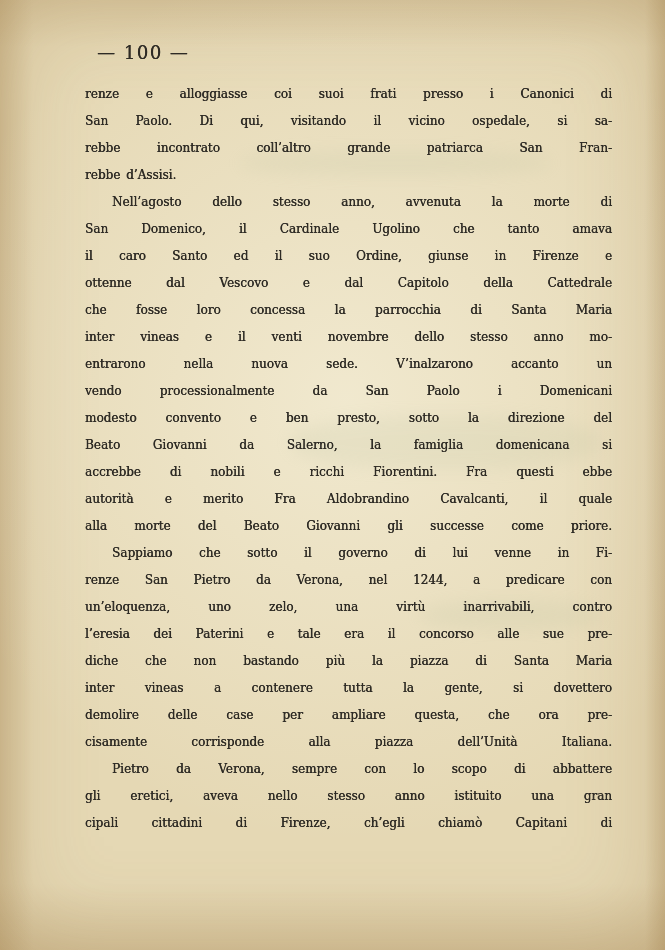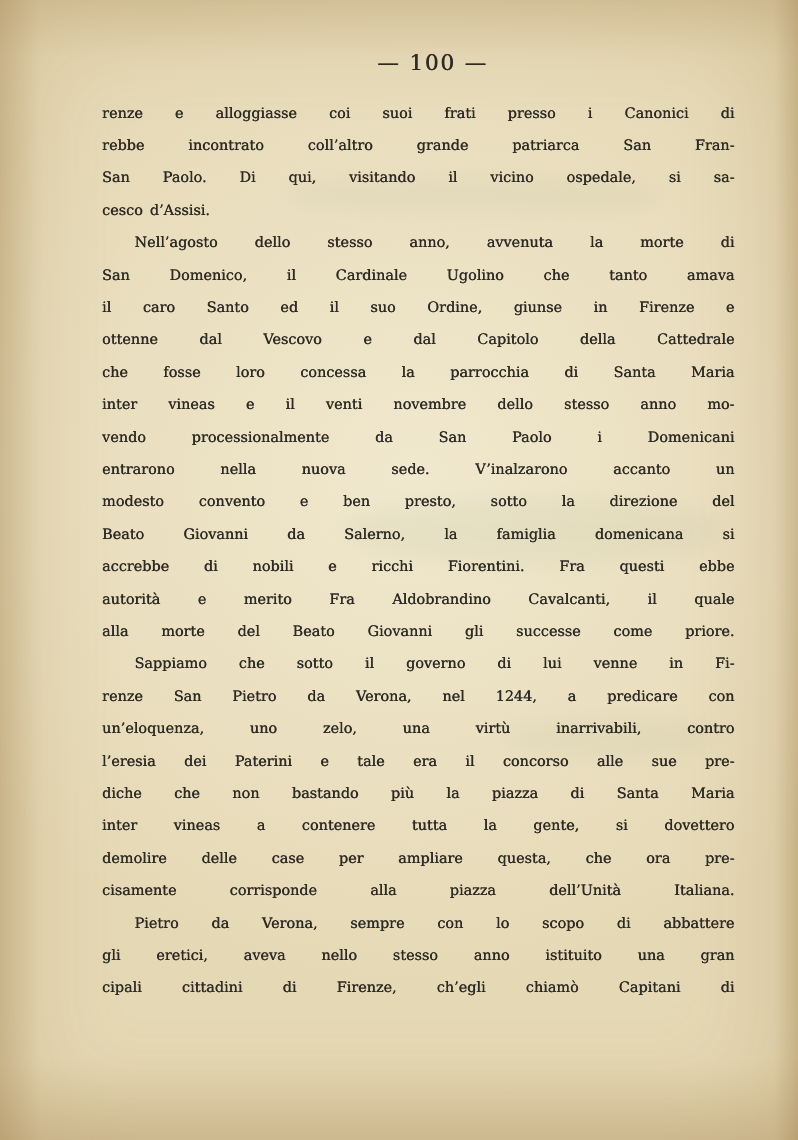--- a/index.html
+++ b/index.html
@@ -31,21 +31,20 @@
     opacity: 0.15;
     filter: blur(8px);
     border-radius: 45%;
     pointer-events: none;
   }
   .pagenum {
     position: absolute;
     top: 42px;
     left: 97px;
     width: 527px;
-    text-align: center;
     font-size: 18px;
     letter-spacing: 1.5px;
     text-shadow: 0.3px 0 0 currentColor;
   }
   .text-block {
     position: absolute;
     top: 81px;
     left: 85px;
     width: 527px;
     font-size: 12px;
@@ -70,31 +69,31 @@
 
 <div class="page">
   <div class="smudge" style="left:240px; top:150px; width:310px; height:26px;"></div>
   <div class="smudge" style="left:290px; top:415px; width:310px; height:55px;"></div>
   <div class="smudge" style="left:420px; top:600px; width:180px; height:30px;"></div>
 
   <div class="pagenum">— 100 —</div>
 
   <div class="text-block">
       <div class="line just"><span>renze e alloggiasse coi suoi frati presso i Canonici di</span></div>
+      <div class="line just"><span>San Paolo. Di qui, visitando il vicino ospedale, si sa-</span></div>
       <div class="line just"><span>rebbe incontrato coll’altro grande patriarca San Fran-</span></div>
-      <div class="line just"><span>San Paolo. Di qui, visitando il vicino ospedale, si sa-</span></div>
-      <div class="line"><span>cesco d’Assisi.</span></div>
+      <div class="line"><span>rebbe d’Assisi.</span></div>
       <div class="line just indent"><span>Nell’agosto dello stesso anno, avvenuta la morte di</span></div>
       <div class="line just"><span>San Domenico, il Cardinale Ugolino che tanto amava</span></div>
       <div class="line just"><span>il caro Santo ed il suo Ordine, giunse in Firenze e</span></div>
       <div class="line just"><span>ottenne dal Vescovo e dal Capitolo della Cattedrale</span></div>
       <div class="line just"><span>che fosse loro concessa la parrocchia di Santa Maria</span></div>
       <div class="line just"><span class="it">inter vineas</span><span> e il venti novembre dello stesso anno mo-</span></div>
+      <div class="line just"><span>entrarono nella nuova sede. V’inalzarono accanto un</span></div>
       <div class="line just"><span>vendo processionalmente da San Paolo i Domenicani</span></div>
-      <div class="line just"><span>entrarono nella nuova sede. V’inalzarono accanto un</span></div>
       <div class="line just"><span>modesto convento e ben presto, sotto la direzione del</span></div>
       <div class="line just"><span>Beato Giovanni da Salerno, la famiglia domenicana si</span></div>
       <div class="line just"><span>accrebbe di nobili e ricchi Fiorentini. Fra questi ebbe</span></div>
       <div class="line just"><span>autorità e merito Fra Aldobrandino Cavalcanti, il quale</span></div>
       <div class="line just"><span>alla morte del Beato Giovanni gli successe come priore.</span></div>
       <div class="line just indent"><span>Sappiamo che sotto il governo di lui venne in Fi-</span></div>
       <div class="line just"><span>renze San Pietro da Verona, nel 1244, a predicare con</span></div>
       <div class="line just"><span>un’eloquenza, uno zelo, una virtù inarrivabili, contro</span></div>
       <div class="line just"><span>l’eresia dei Paterini e tale era il concorso alle sue pre-</span></div>
       <div class="line just"><span>diche che non bastando più la piazza di Santa Maria</span></div>

